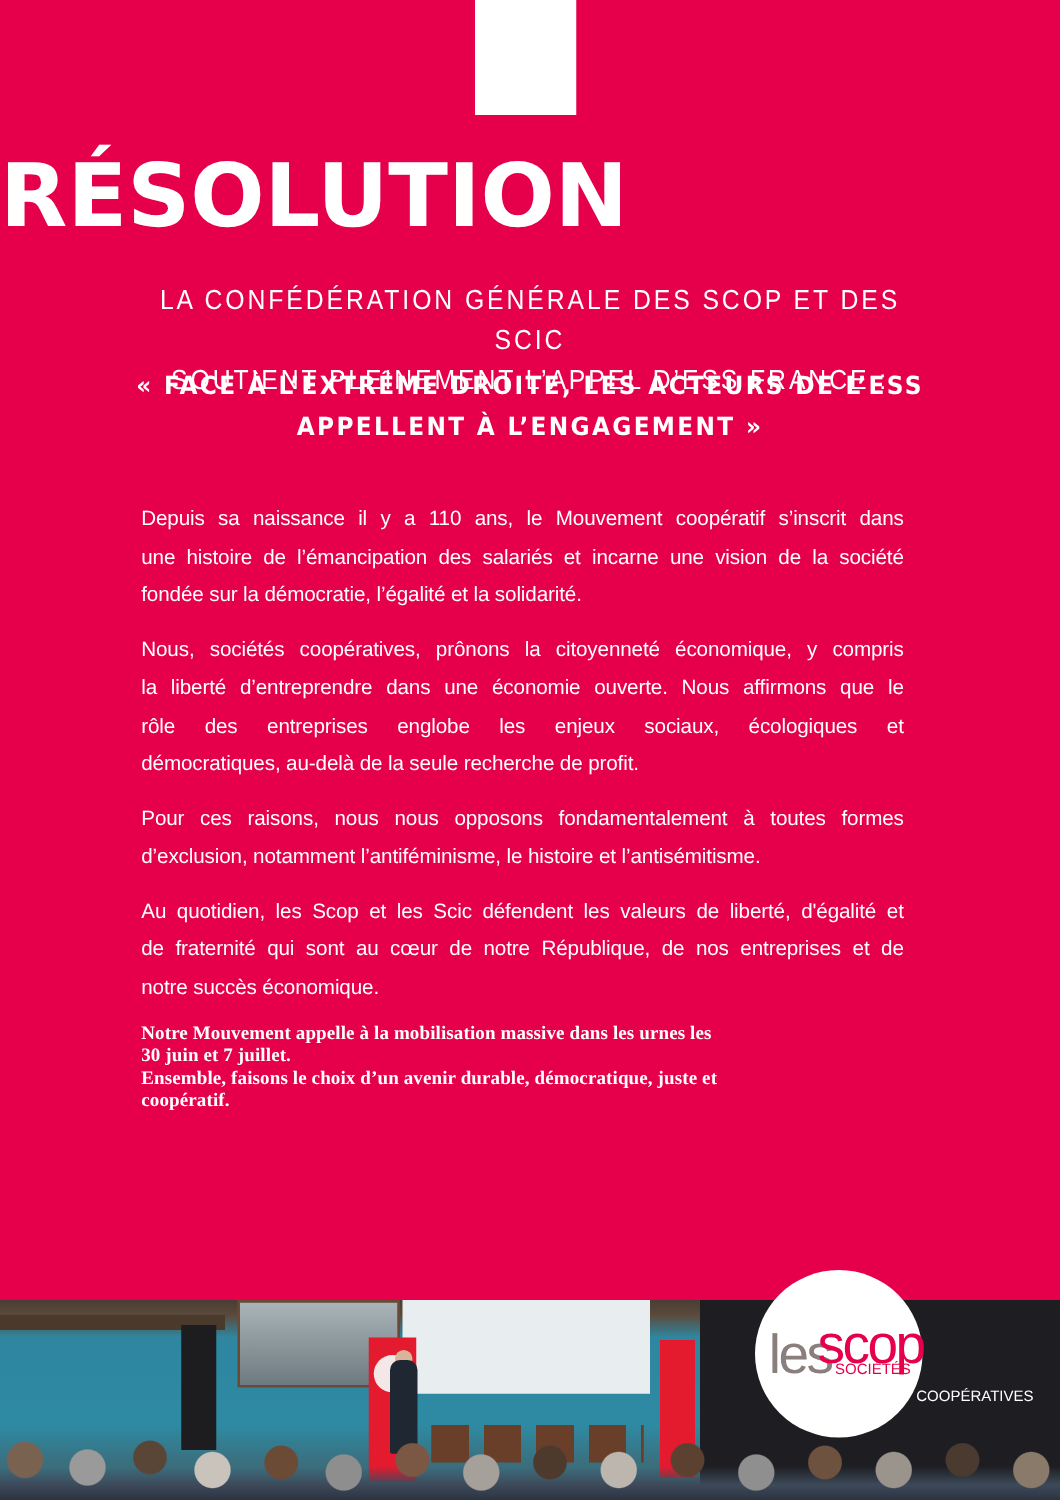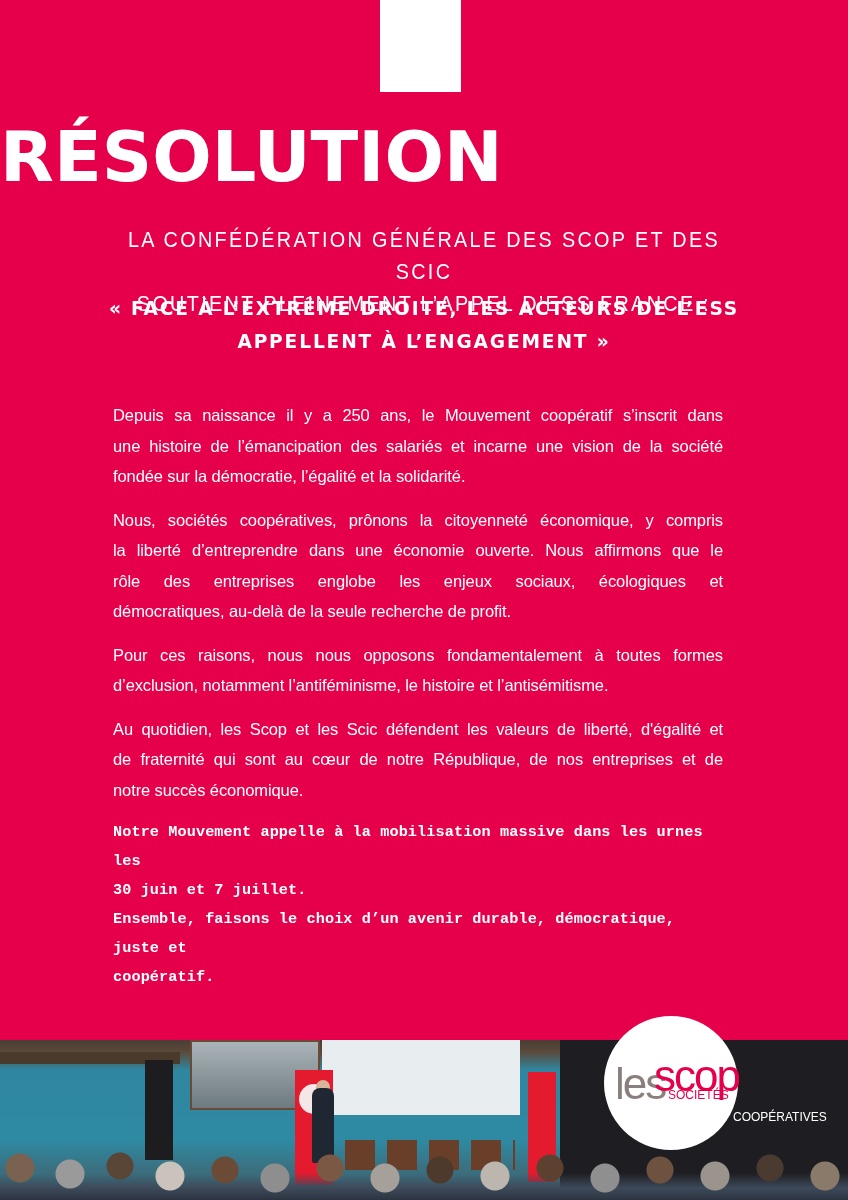--- a/index.html
+++ b/index.html
@@ -36,22 +36,22 @@
   }
   .para {
     font-family: "Liberation Sans", sans-serif;
     font-size: 16.5px; line-height: 30.5px; text-align: justify;
     margin-bottom: 13px;
     letter-spacing: -0.1px;
   }
   .para .line { display: block; }
   .para-justify .line:not(:last-child) { text-align: justify; text-align-last: justify; }
   .call {
-    font-family: Liberation Mono, monospace; font-weight: bold;
-    font-size: 15.2px; line-height: 29px; margin-top: 8px; letter-spacing: 0.1px;
+    font-family: Liberation Serif, serif; font-weight: bold;
+    font-size: 15.2px; line-height: 18px; margin-top: 8px; letter-spacing: 0.1px;
   }
   .call .line { display: block; }
   .photo {
     position: absolute; left: 0; top: 1040px; width: 848px; height: 160px; overflow: hidden;
     background: #2e8fa8;
   }
   .photo .wall { position: absolute; left: 0; top: 0; width: 848px; height: 160px;
     background: linear-gradient(180deg, #4a3d33 0px, #5b4a3c 12px, #2f86a0 30px, #2e8aa3 100px, #3b6f7e 130px); }
   .photo .beam { position: absolute; left: 0; top: 12px; width: 180px; height: 12px; background: #4a3a2c; }
   .photo .curtain-left { position: absolute; left: 145px; top: 20px; width: 28px; height: 100px; background: #1d1d1f; }
@@ -122,21 +122,21 @@
   <div>SOUTIENT PLEINEMENT L’APPEL D’ESS FRANCE :</div>
 </div>
 
 <div class="quote">
   <div>« FACE À L’EXTRÊME DROITE, LES ACTEURS DE L’ESS</div>
   <div>APPELLENT À L’ENGAGEMENT »</div>
 </div>
 
 <div class="body">
   <p class="para para-justify">
-    <span class="line">Depuis sa naissance il y a 250 ans, le Mouvement coopératif s’inscrit dans</span>
+    <span class="line">Depuis sa naissance il y a 110 ans, le Mouvement coopératif s’inscrit dans</span>
     <span class="line">une histoire de l’émancipation des salariés et incarne une vision de la société</span>
     <span class="line">fondée sur la démocratie, l’égalité et la solidarité.</span>
   </p>
   <p class="para para-justify">
     <span class="line">Nous, sociétés coopératives, prônons la citoyenneté économique, y compris</span>
     <span class="line">la liberté d’entreprendre dans une économie ouverte. Nous affirmons que le</span>
     <span class="line">rôle des entreprises englobe les enjeux sociaux, écologiques et</span>
     <span class="line">démocratiques, au-delà de la seule recherche de profit.</span>
   </p>
   <p class="para">

